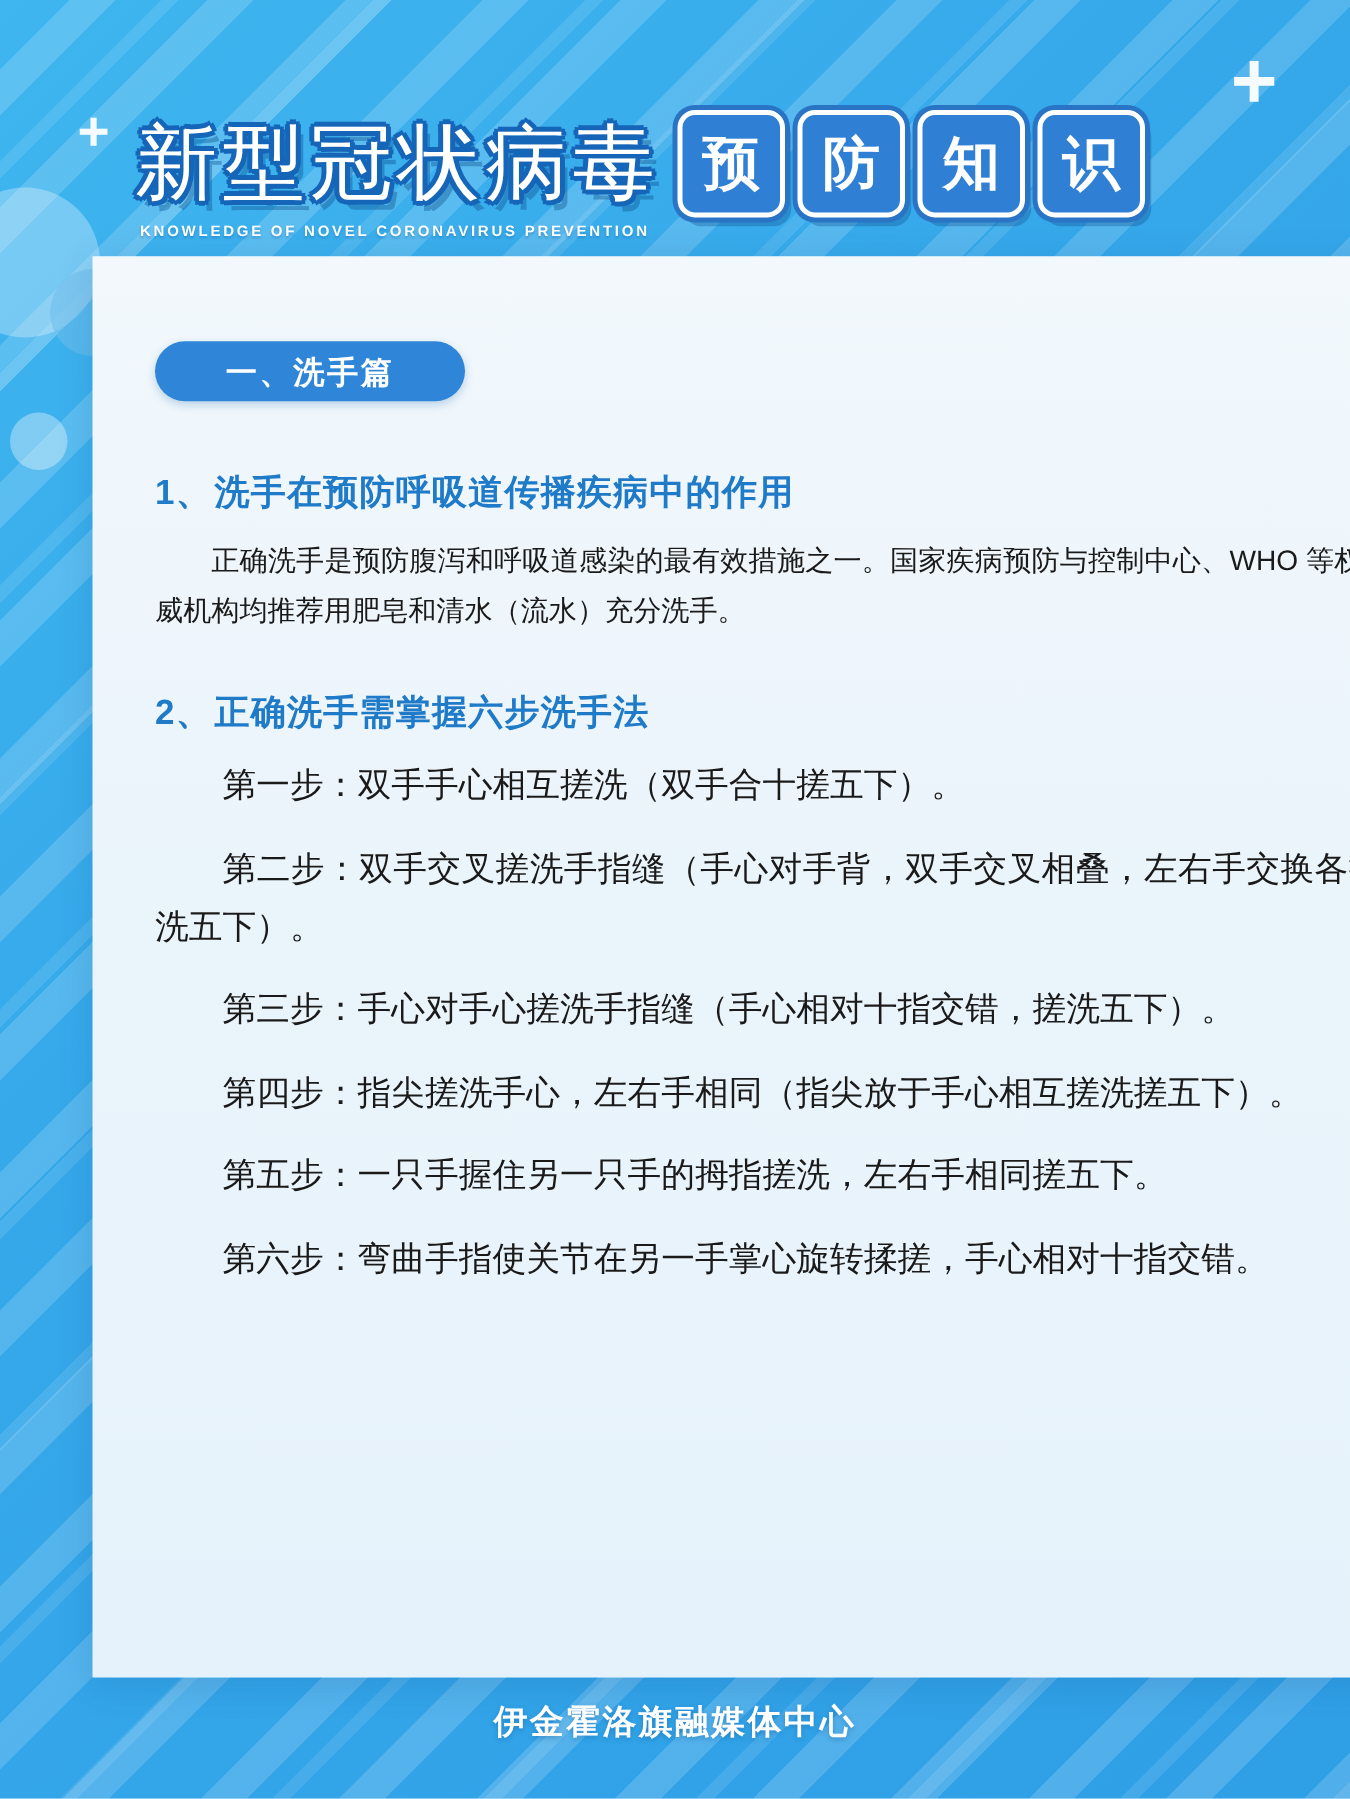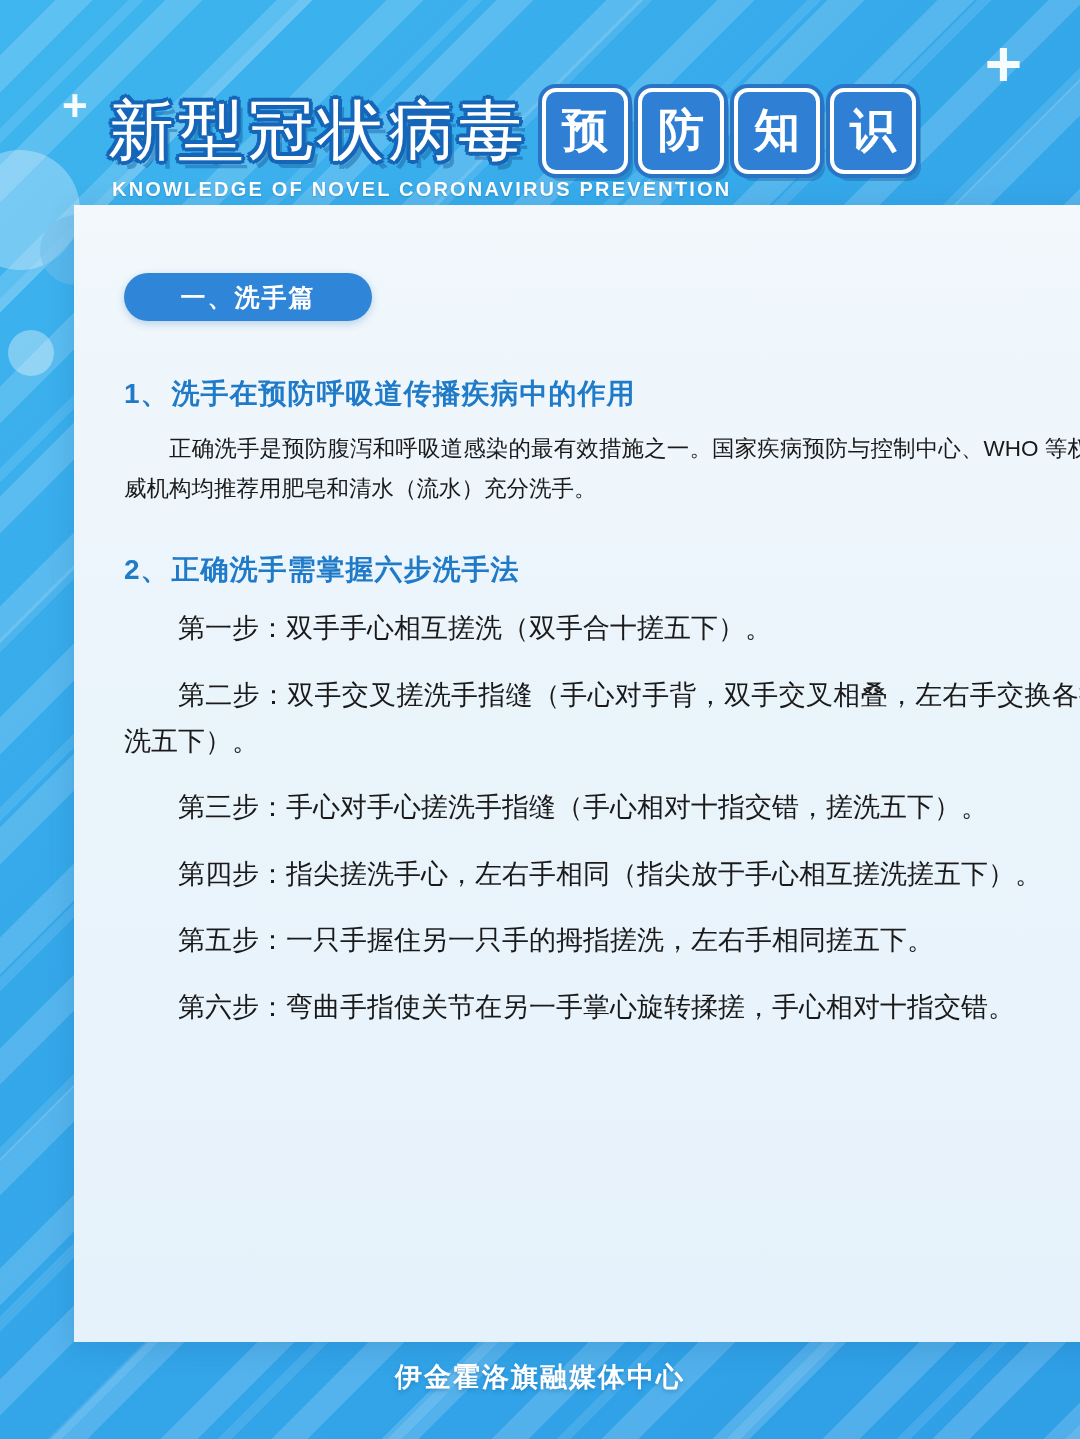--- a/index.html
+++ b/index.html
@@ -106,21 +106,21 @@
     font-weight: 700;
     display: flex;
     align-items: center;
     justify-content: center;
   }
   .subtitle-en {
     position: absolute;
     left: 112px;
     top: 178px;
     color: #ffffff;
-    font-size: 20px;
+    font-size: 12px;
     letter-spacing: 2.2px;
     font-weight: 600;
     text-shadow: 0 1px 2px rgba(20,80,140,.35);
   }
 
   
   .card {
     position: absolute;
     left: 74px;
     top: 205px;

